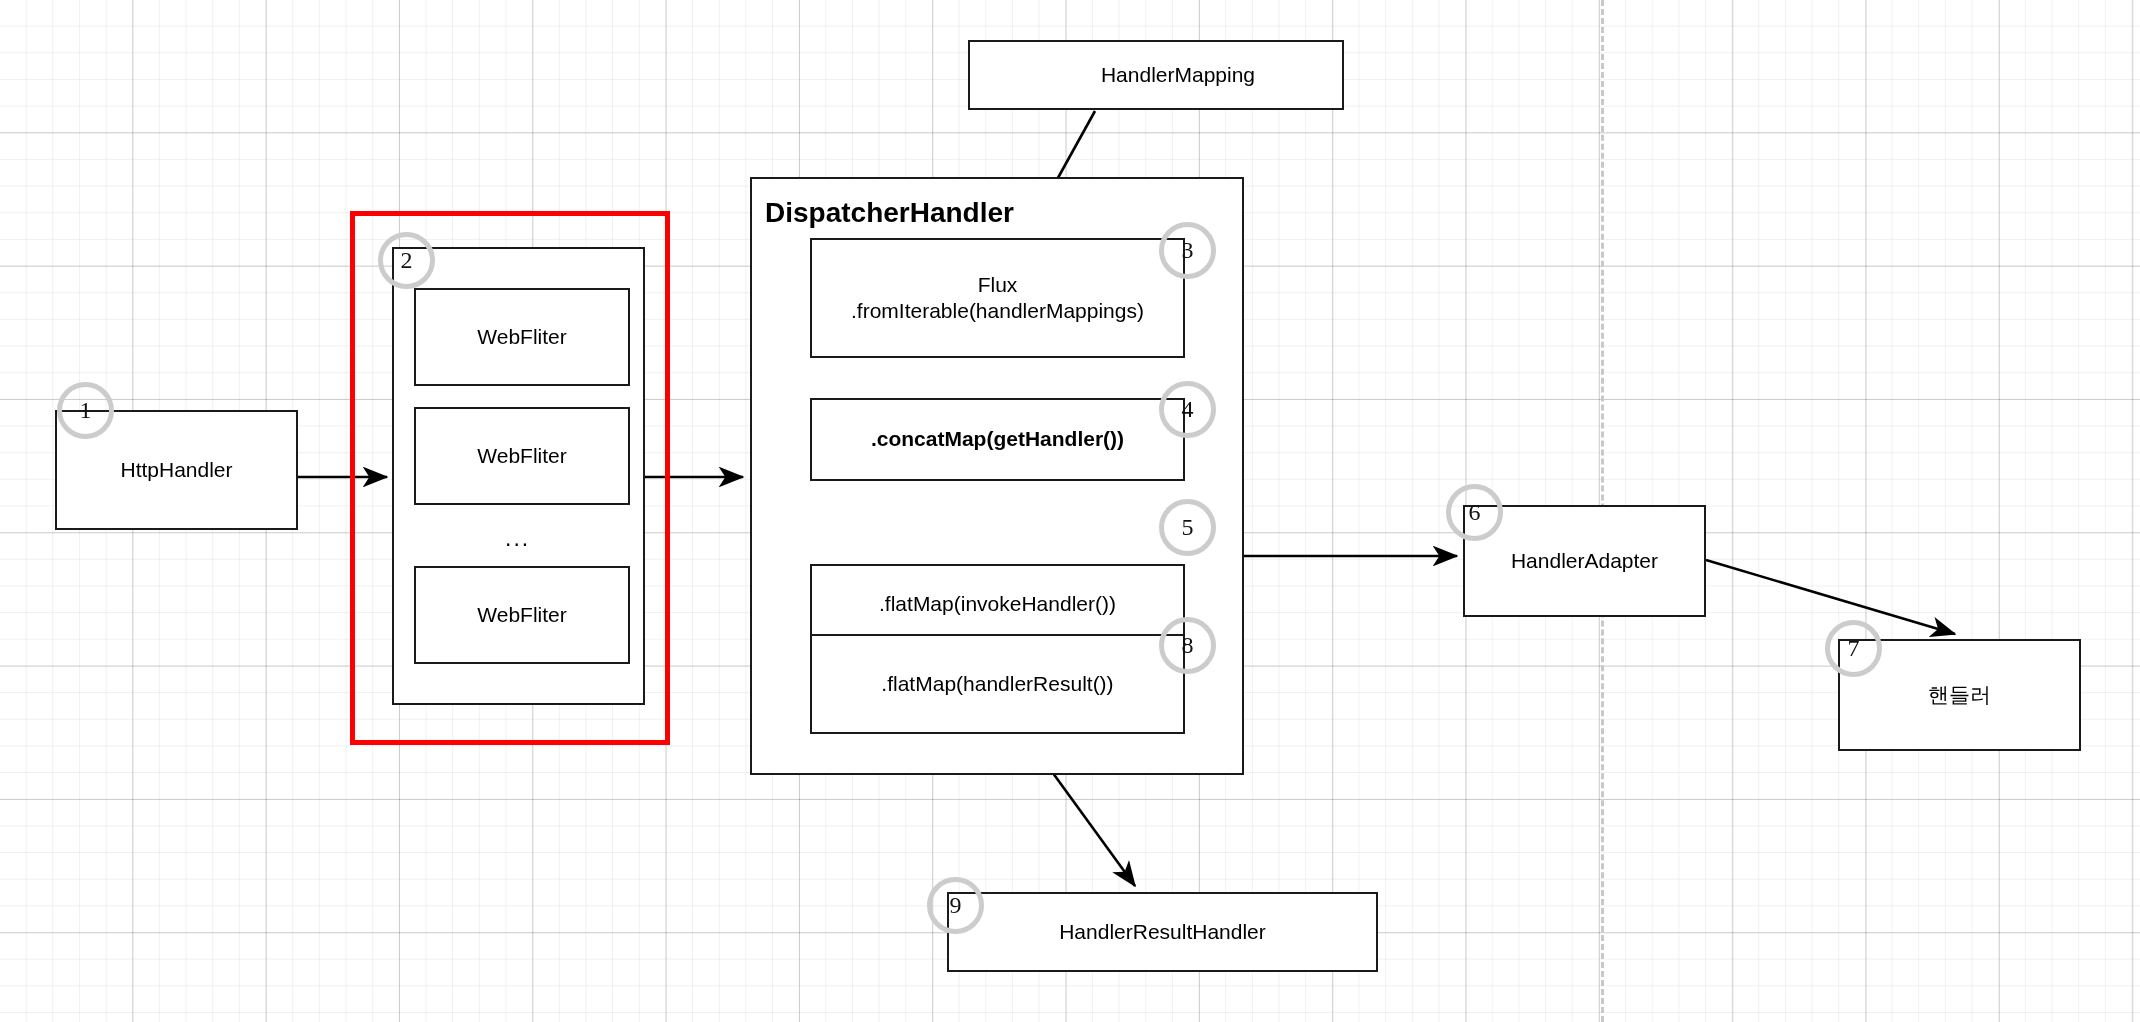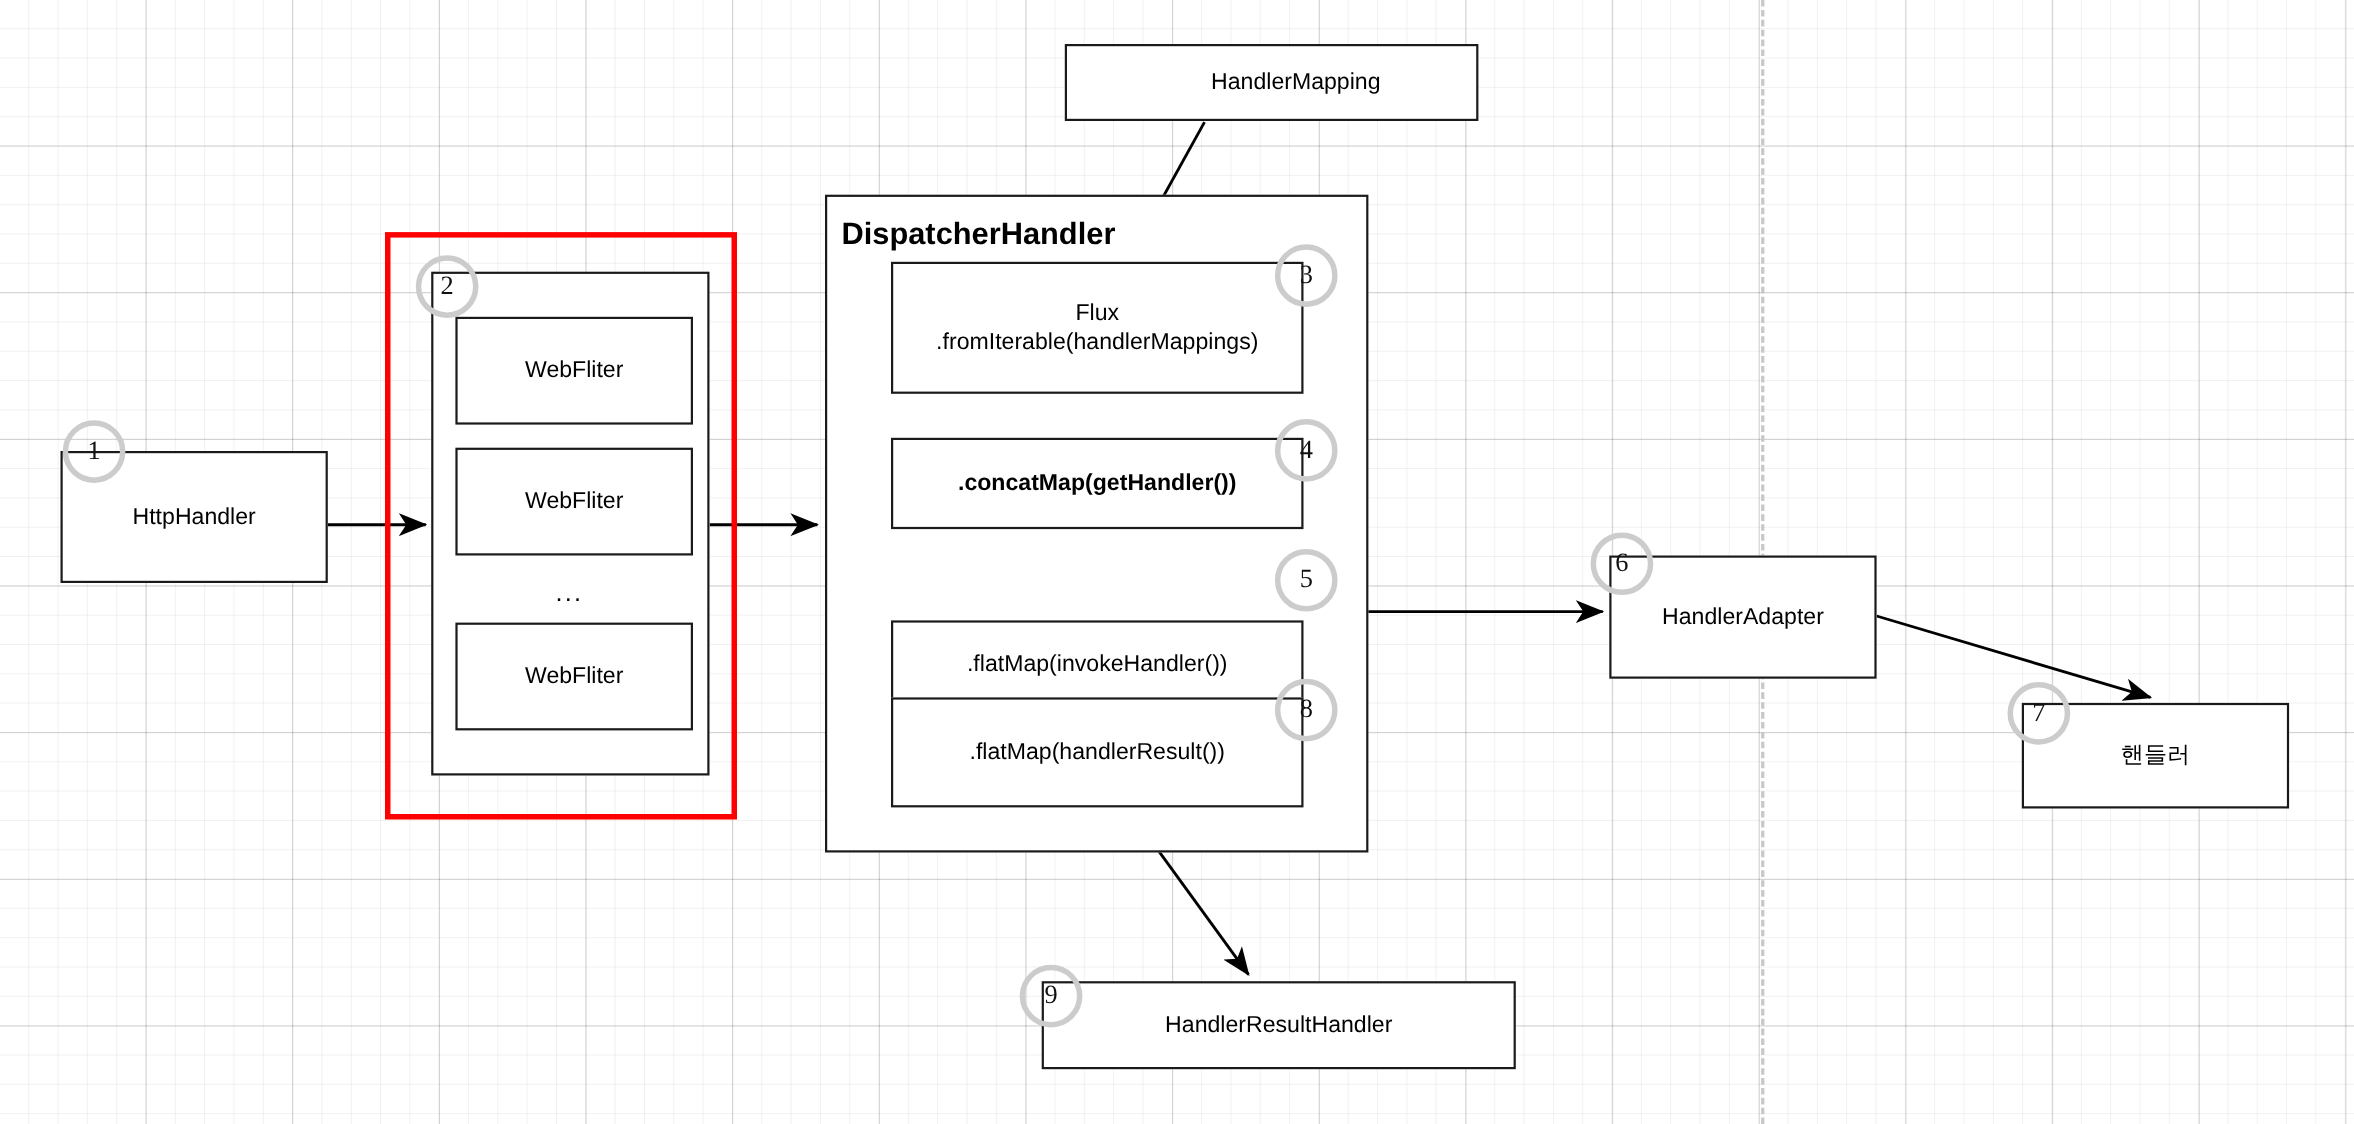--- a/index.html
+++ b/index.html
@@ -149,21 +149,21 @@
         <span>5</span>
       </div>
       <div class="node" style="left: 810px; top: 634px; width: 375px; height: 100px;"><span>.flatMap(handlerResult())</span></div>
       <div class="badge" style="left: 1159px; top: 617px; width: 57px; height: 57px;">
         <span>8</span>
       </div>
       <div class="node" style="left: 1463px; top: 505px; width: 243px; height: 112px;"><span>HandlerAdapter</span></div>
       <div class="badge" style="left: 1446px; top: 484px; width: 57px; height: 57px;">
         <span>6</span>
       </div>
-      <div class="node" style="left: 1838px; top: 639px; width: 243px; height: 96px;"><span>핸들러</span></div>
+      <div class="node" style="left: 1838px; top: 639px; width: 243px; height: 112px;"><span>핸들러</span></div>
       <div class="badge" style="left: 1825px; top: 620px; width: 57px; height: 57px;">
         <span>7</span>
       </div>
       <div class="node" style="left: 947px; top: 892px; width: 431px; height: 80px;"><span>HandlerResultHandler</span></div>
       <div class="badge" style="left: 927px; top: 877px; width: 57px; height: 57px;">
         <span>9</span>
       </div>
       <div class="group-title" style="left: 765px; top: 197px;">DispatcherHandler</div>
       <div class="dots" style="left: 505px; top: 525px;">...</div>
     </div>

